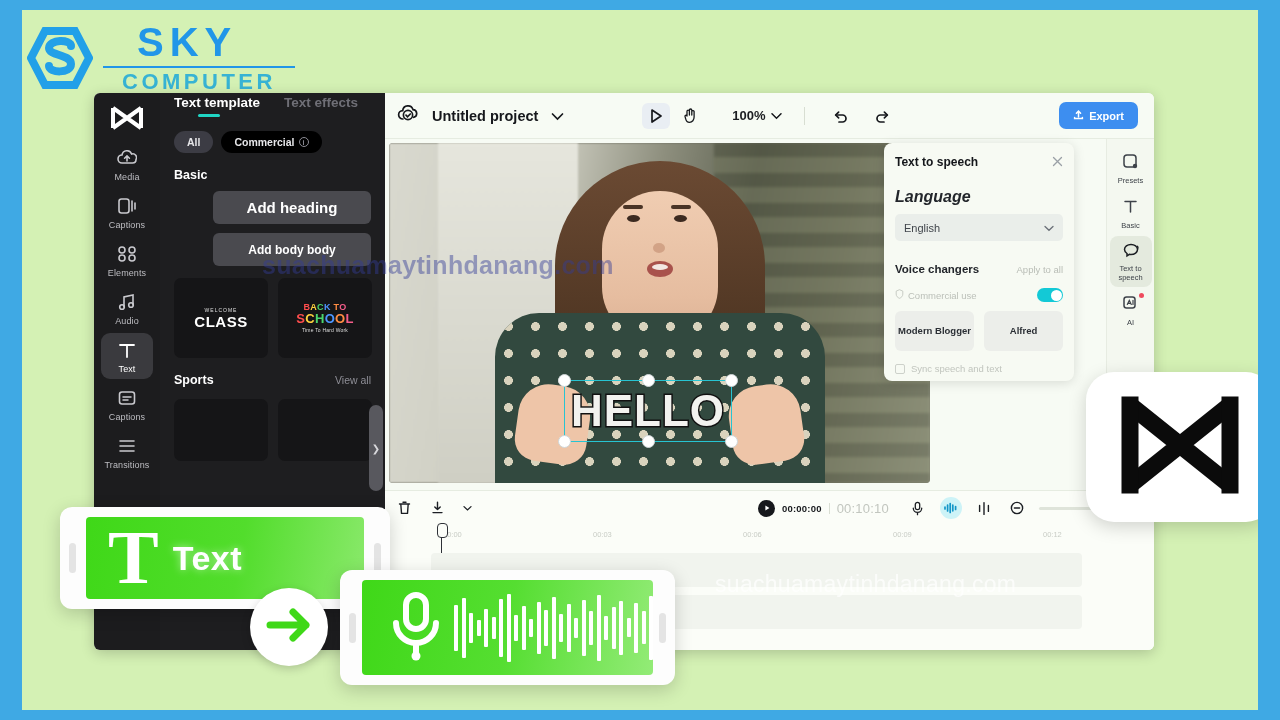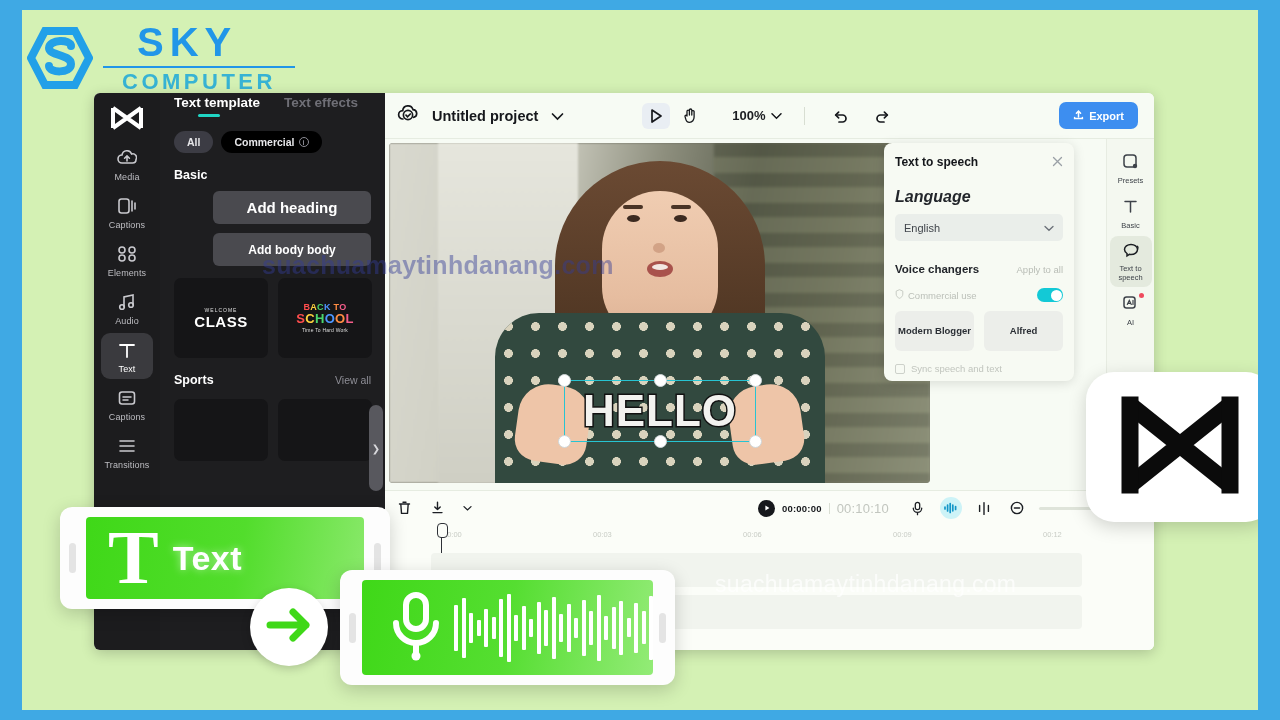--- a/index.html
+++ b/index.html
@@ -206,21 +206,21 @@
   }
   .dots { position:absolute; inset:0; border-radius:44px 44px 0 0;
     background-image: radial-gradient(circle, #e8dfc8 4.2px, transparent 4.6px);
     background-size: 27px 27px; opacity:.92; }
   .hand { position:absolute; bottom: 20px; width: 72px; height: 78px;
     border-radius: 30px 30px 22px 22px; background:#eec5a8; }
   .hand.l { left: 128px; transform: rotate(8deg); }
   .hand.r { right: 128px; transform: rotate(-8deg); }
   
   #helloBox {
-    position: absolute; left: 175px; top: 237px; width: 192px; height: 62px;
+    position: absolute; left: 175px; top: 237px; width: 168px; height: 62px;
     border: 1.5px solid #27c4d2;
   }
   #helloBox .txt {
     position:absolute; left:50%; top:50%; transform:translate(-50%,-50%);
     font-family: "Liberation Sans", sans-serif;
     font-size: 44px; font-weight: bold; letter-spacing: 1px;
     color: #f2f2ef; -webkit-text-stroke: 3px #111;
     paint-order: stroke fill; white-space: nowrap;
   }
   #helloBox .h {

